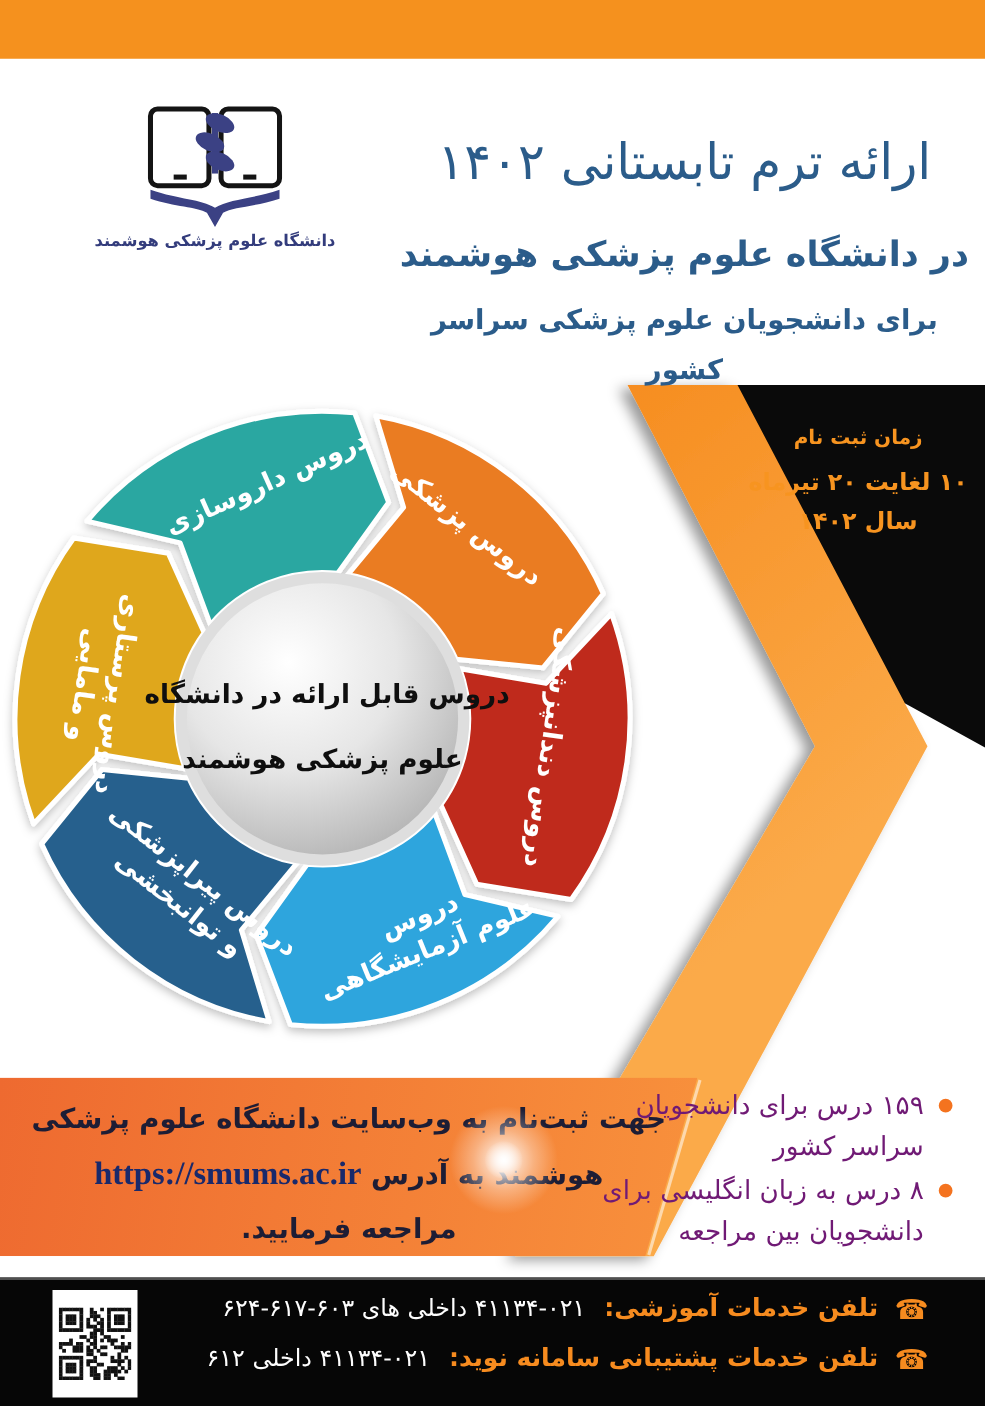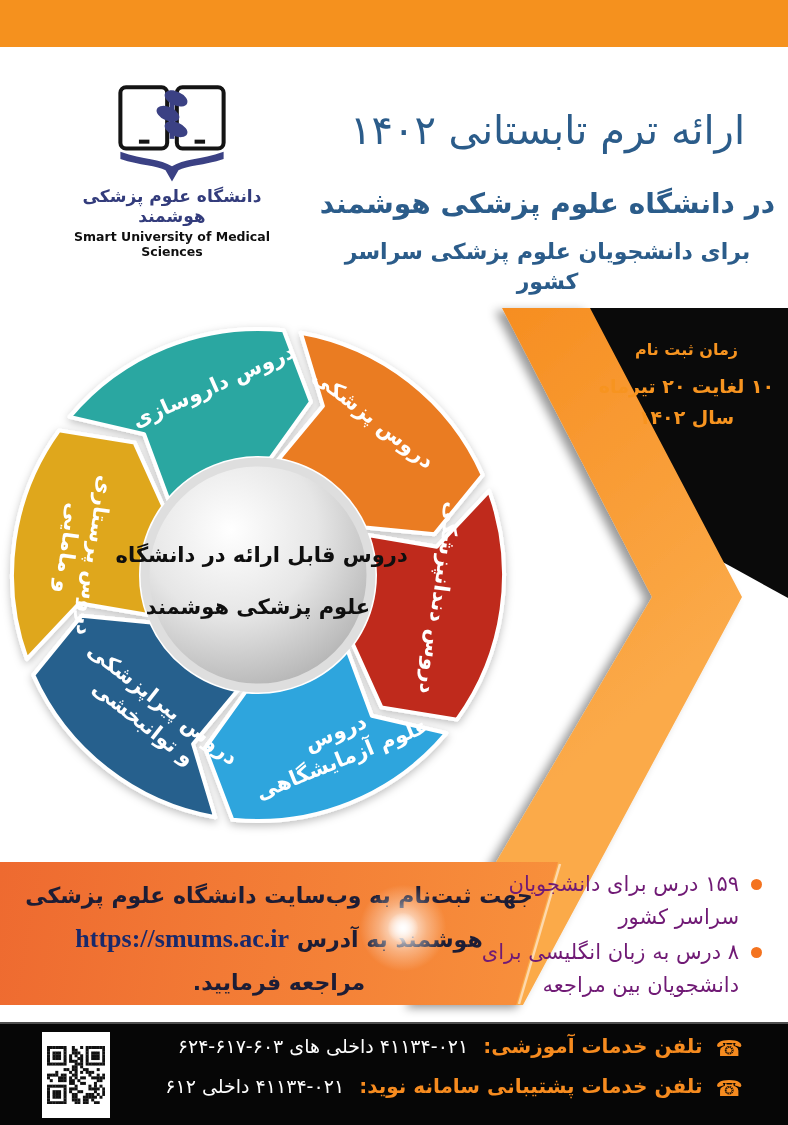--- a/index.html
+++ b/index.html
@@ -3,27 +3,27 @@
 <meta charset="utf-8">
 <style>
   html,body{margin:0;padding:0;background:#888;}
   .poster{position:relative;width:788px;height:1125px;background:#ffffff;overflow:hidden;
           font-family:"DejaVu Sans",sans-serif;}
   
   .topbar{position:absolute;left:0;top:0;width:788px;height:47px;background:#f5911e;}
   
   .logo{position:absolute;left:52px;top:84px;width:240px;text-align:center;}
   .logo .emblem{width:138px;height:100px;margin:0 auto;display:block;}
-  .logo .fa{font-size:17px;font-weight:bold;color:#333c7c;margin-top:2px;direction:rtl;}
+  .logo .fa{font-size:13px;font-weight:bold;color:#333c7c;margin-top:2px;direction:rtl;}
   .logo .en{font-size:12.5px;font-weight:bold;color:#0f0f0f;margin-top:3px;letter-spacing:0;}
   
   .titles{position:absolute;left:315px;right:8px;top:98px;text-align:center;direction:rtl;color:#2b5c8a;}
   .t1{font-size:40px;font-weight:normal;line-height:64px;margin-bottom:22px;}
   .t2{font-size:28px;font-weight:bold;line-height:40px;margin-bottom:13px;}
-  .t3{font-size:22px;font-weight:bold;line-height:30px;}
+  .t3{font-size:22px;font-weight:bold;line-height:40px;}
   
   .bg{position:absolute;left:0;top:0;width:788px;height:1125px;}
   svg text{font-family:"DejaVu Sans",sans-serif;}
   
   .regtime{position:absolute;right:4px;top:340px;width:195px;text-align:center;direction:rtl;z-index:3;}
   .regtime .h{font-size:16px;font-weight:bold;color:#f79420;margin-bottom:16px;}
   .regtime .l{font-size:19px;font-weight:600;color:#f79420;margin-bottom:9px;}
   
   .bullets{position:absolute;right:26px;top:868px;width:330px;direction:rtl;z-index:3;color:#701a75;}
   .bullet-item{display:flex;direction:rtl;margin-bottom:2px;}
@@ -127,21 +127,20 @@
       <rect x="98" y="69" width="13" height="5" fill="#141414"></rect>
       <g fill="#3b4184">
         <rect x="67" y="8" width="6" height="60"></rect>
         <ellipse cx="75" cy="18" rx="15" ry="8.5" transform="rotate(24 75 18)"></ellipse>
         <ellipse cx="65" cy="37" rx="15" ry="8.5" transform="rotate(24 65 37)"></ellipse>
         <ellipse cx="75" cy="56" rx="15" ry="8.5" transform="rotate(24 75 56)"></ellipse>
       </g>
       <path fill="#3b4184" d="M6,84 C35,94 56,93 70,102 C84,93 105,94 134,84 L134,93 C110,101 88,101 78,107 L70,121 L62,107 C52,101 30,101 6,93 Z"></path>
     </svg>
     <div class="fa">دانشگاه علوم پزشکی هوشمند</div>
-    <div class="en">Smart University of Medical Sciences</div>
   </div>
 
   <div class="titles">
     <div class="t1">ارائه ترم تابستانی ۱۴۰۲</div>
     <div class="t2">در دانشگاه علوم پزشکی هوشمند</div>
     <div class="t3">برای دانشجویان علوم پزشکی سراسر کشور</div>
   </div>
 
   <div class="regtime">
     <div class="h">زمان ثبت نام</div>

